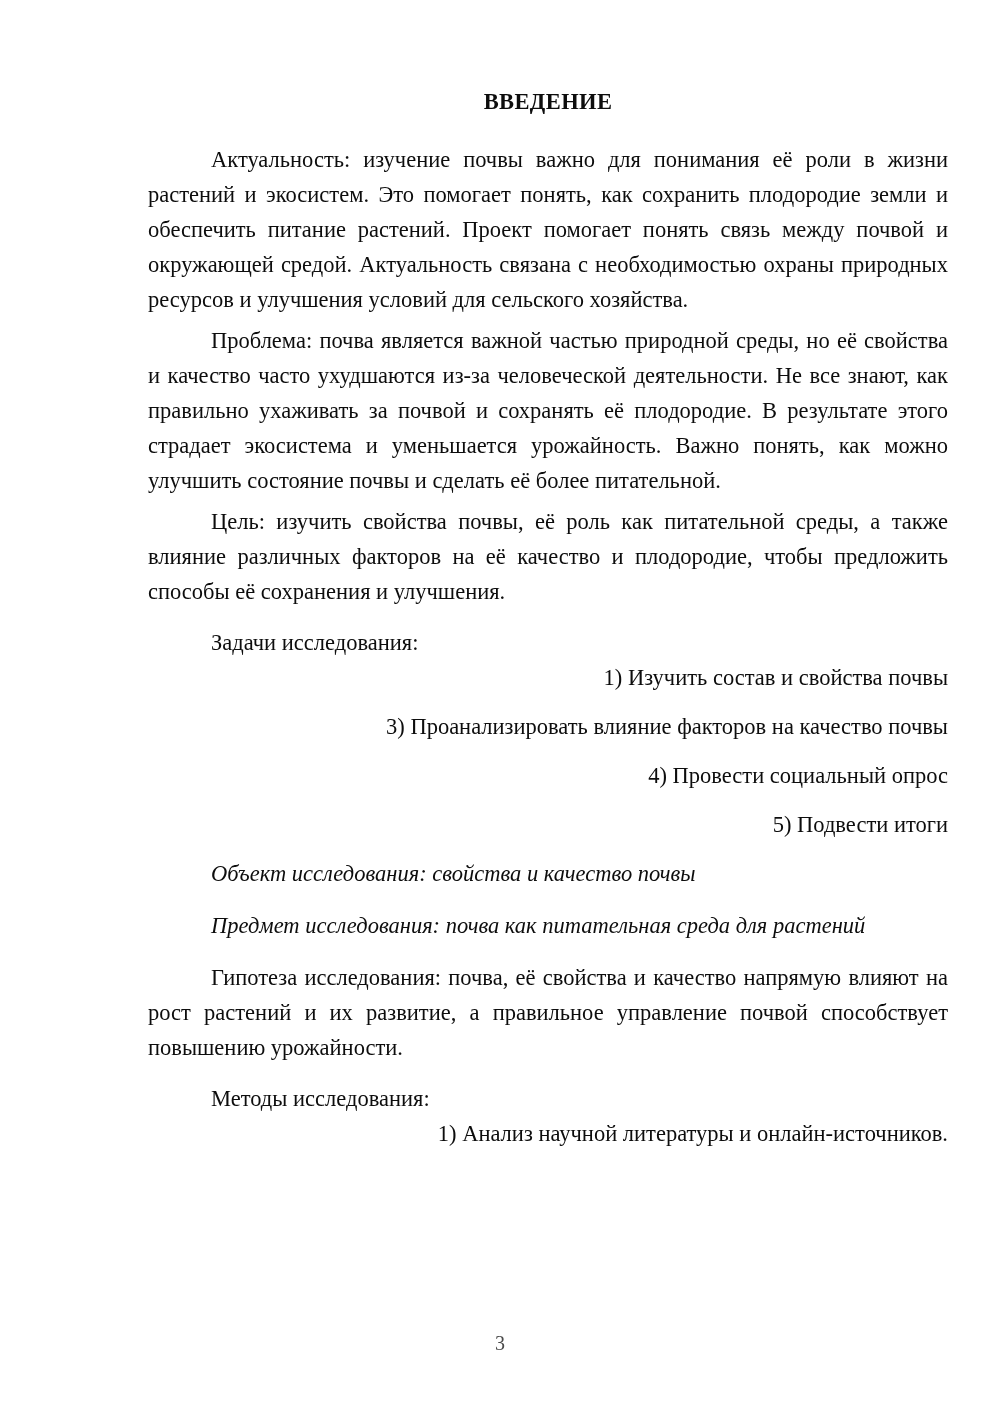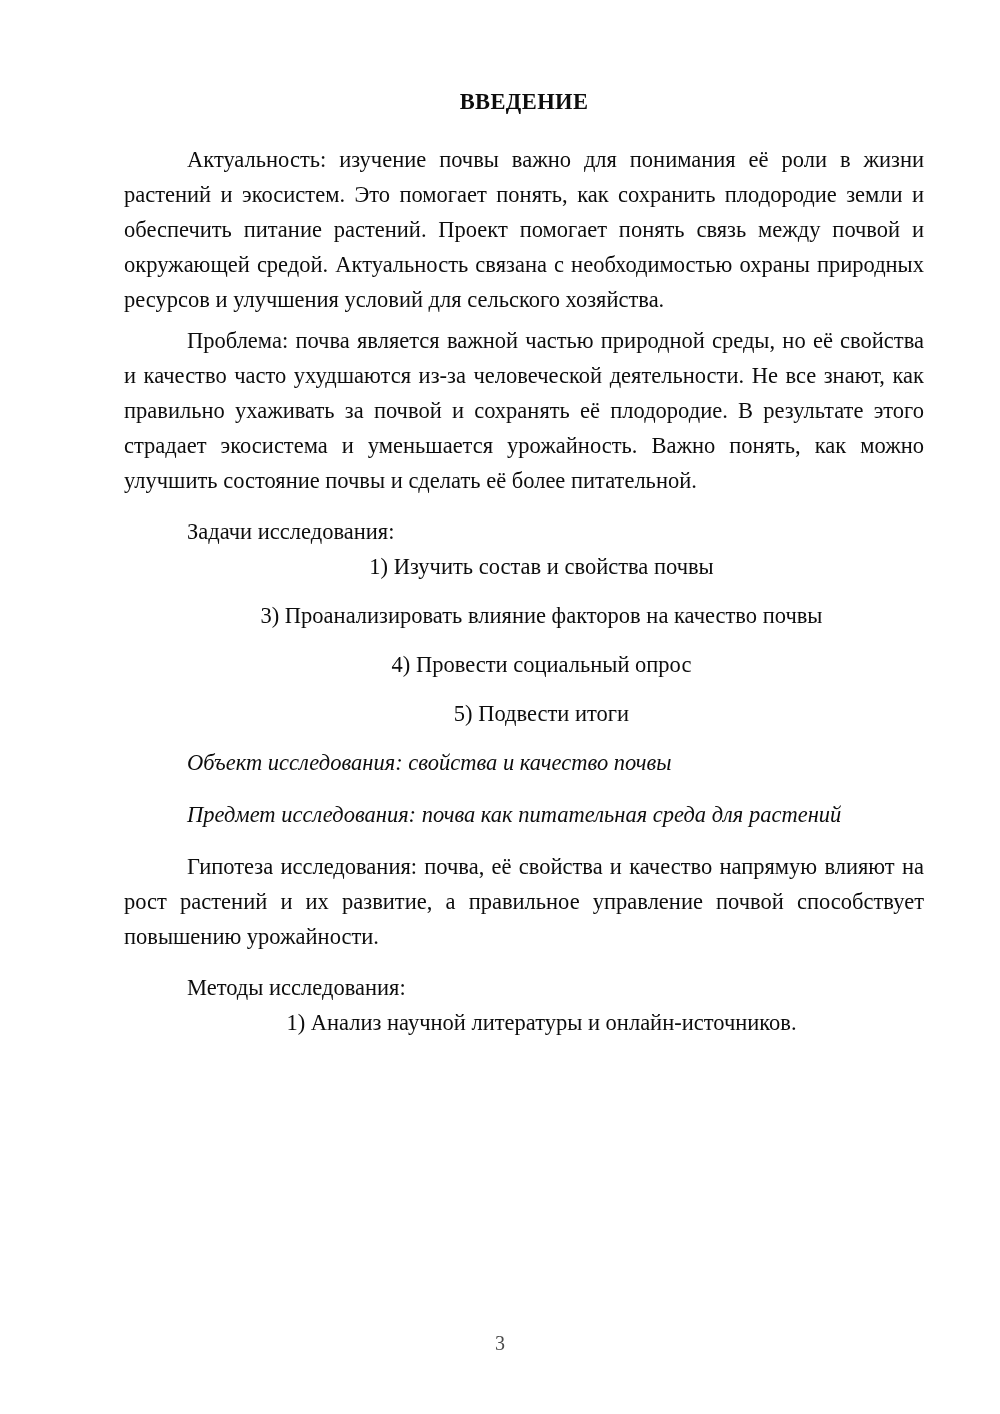--- a/index.html
+++ b/index.html
@@ -14,21 +14,21 @@
     height: 1414px;
     margin: 0 auto;
     background: #ffffff;
     box-sizing: border-box;
     font-family: "Liberation Serif", "DejaVu Serif", serif;
     color: #0d0d0d;
     overflow: hidden;
   }
   .content {
     position: absolute;
-    left: 124px;
+    left: 148px;
     top: 88px;
     width: 800px;
   }
   .doc-title {
     text-align: center;
     font-weight: bold;
     font-size: 22.5px;
     letter-spacing: 0.4px;
     line-height: 1.25;
     margin: 0 0 26px 0;
@@ -50,21 +50,21 @@
     padding: 0;
     list-style: none;
   }
   .list li {
     font-size: 22.5px;
     line-height: 35px;
     margin: 0 0 14px 8px;
     padding-left: 36px;
     text-indent: -36px;
     margin-left: 35px;
-    text-align: center;
+    text-align: right;
     white-space: nowrap;
   }
   .label-line {
     font-size: 22.5px;
     line-height: 35px;
     text-indent: 63px;
     margin: 0;
     text-align: left;
   }
   .spaced {
@@ -95,20 +95,21 @@
 <div class="page">
 
   <div class="content">
 
     <h1 class="doc-title">ВВЕДЕНИЕ</h1>
 
     <p class="para">Актуальность: изучение почвы важно для понимания её роли в жизни растений и экосистем. Это помогает понять, как сохранить плодородие земли и обеспечить питание растений. Проект помогает понять связь между почвой и окружающей средой. Актуальность связана с необходимостью охраны природных ресурсов и улучшения условий для сельского хозяйства.</p>
 
     <p class="para gap">Проблема: почва является важной частью природной среды, но её свойства и качество часто ухудшаются из-за человеческой деятельности. Не все знают, как правильно ухаживать за почвой и сохранять её плодородие. В результате этого страдает экосистема и уменьшается урожайность. Важно понять, как можно улучшить состояние почвы и сделать её более питательной.</p>
 
+    <p class="para gap">Цель: изучить свойства почвы, её роль как питательной среды, а также влияние различных факторов на её качество и плодородие, чтобы предложить способы её сохранения и улучшения.</p>
 
     <p class="label-line spaced">Задачи исследования:</p>
 
     <ul class="list">
       <li>1) Изучить состав и свойства почвы</li>
       <li>3) Проанализировать влияние факторов на качество почвы</li>
       <li>4) Провести социальный опрос</li>
       <li>5) Подвести итоги</li>
     </ul>
 

